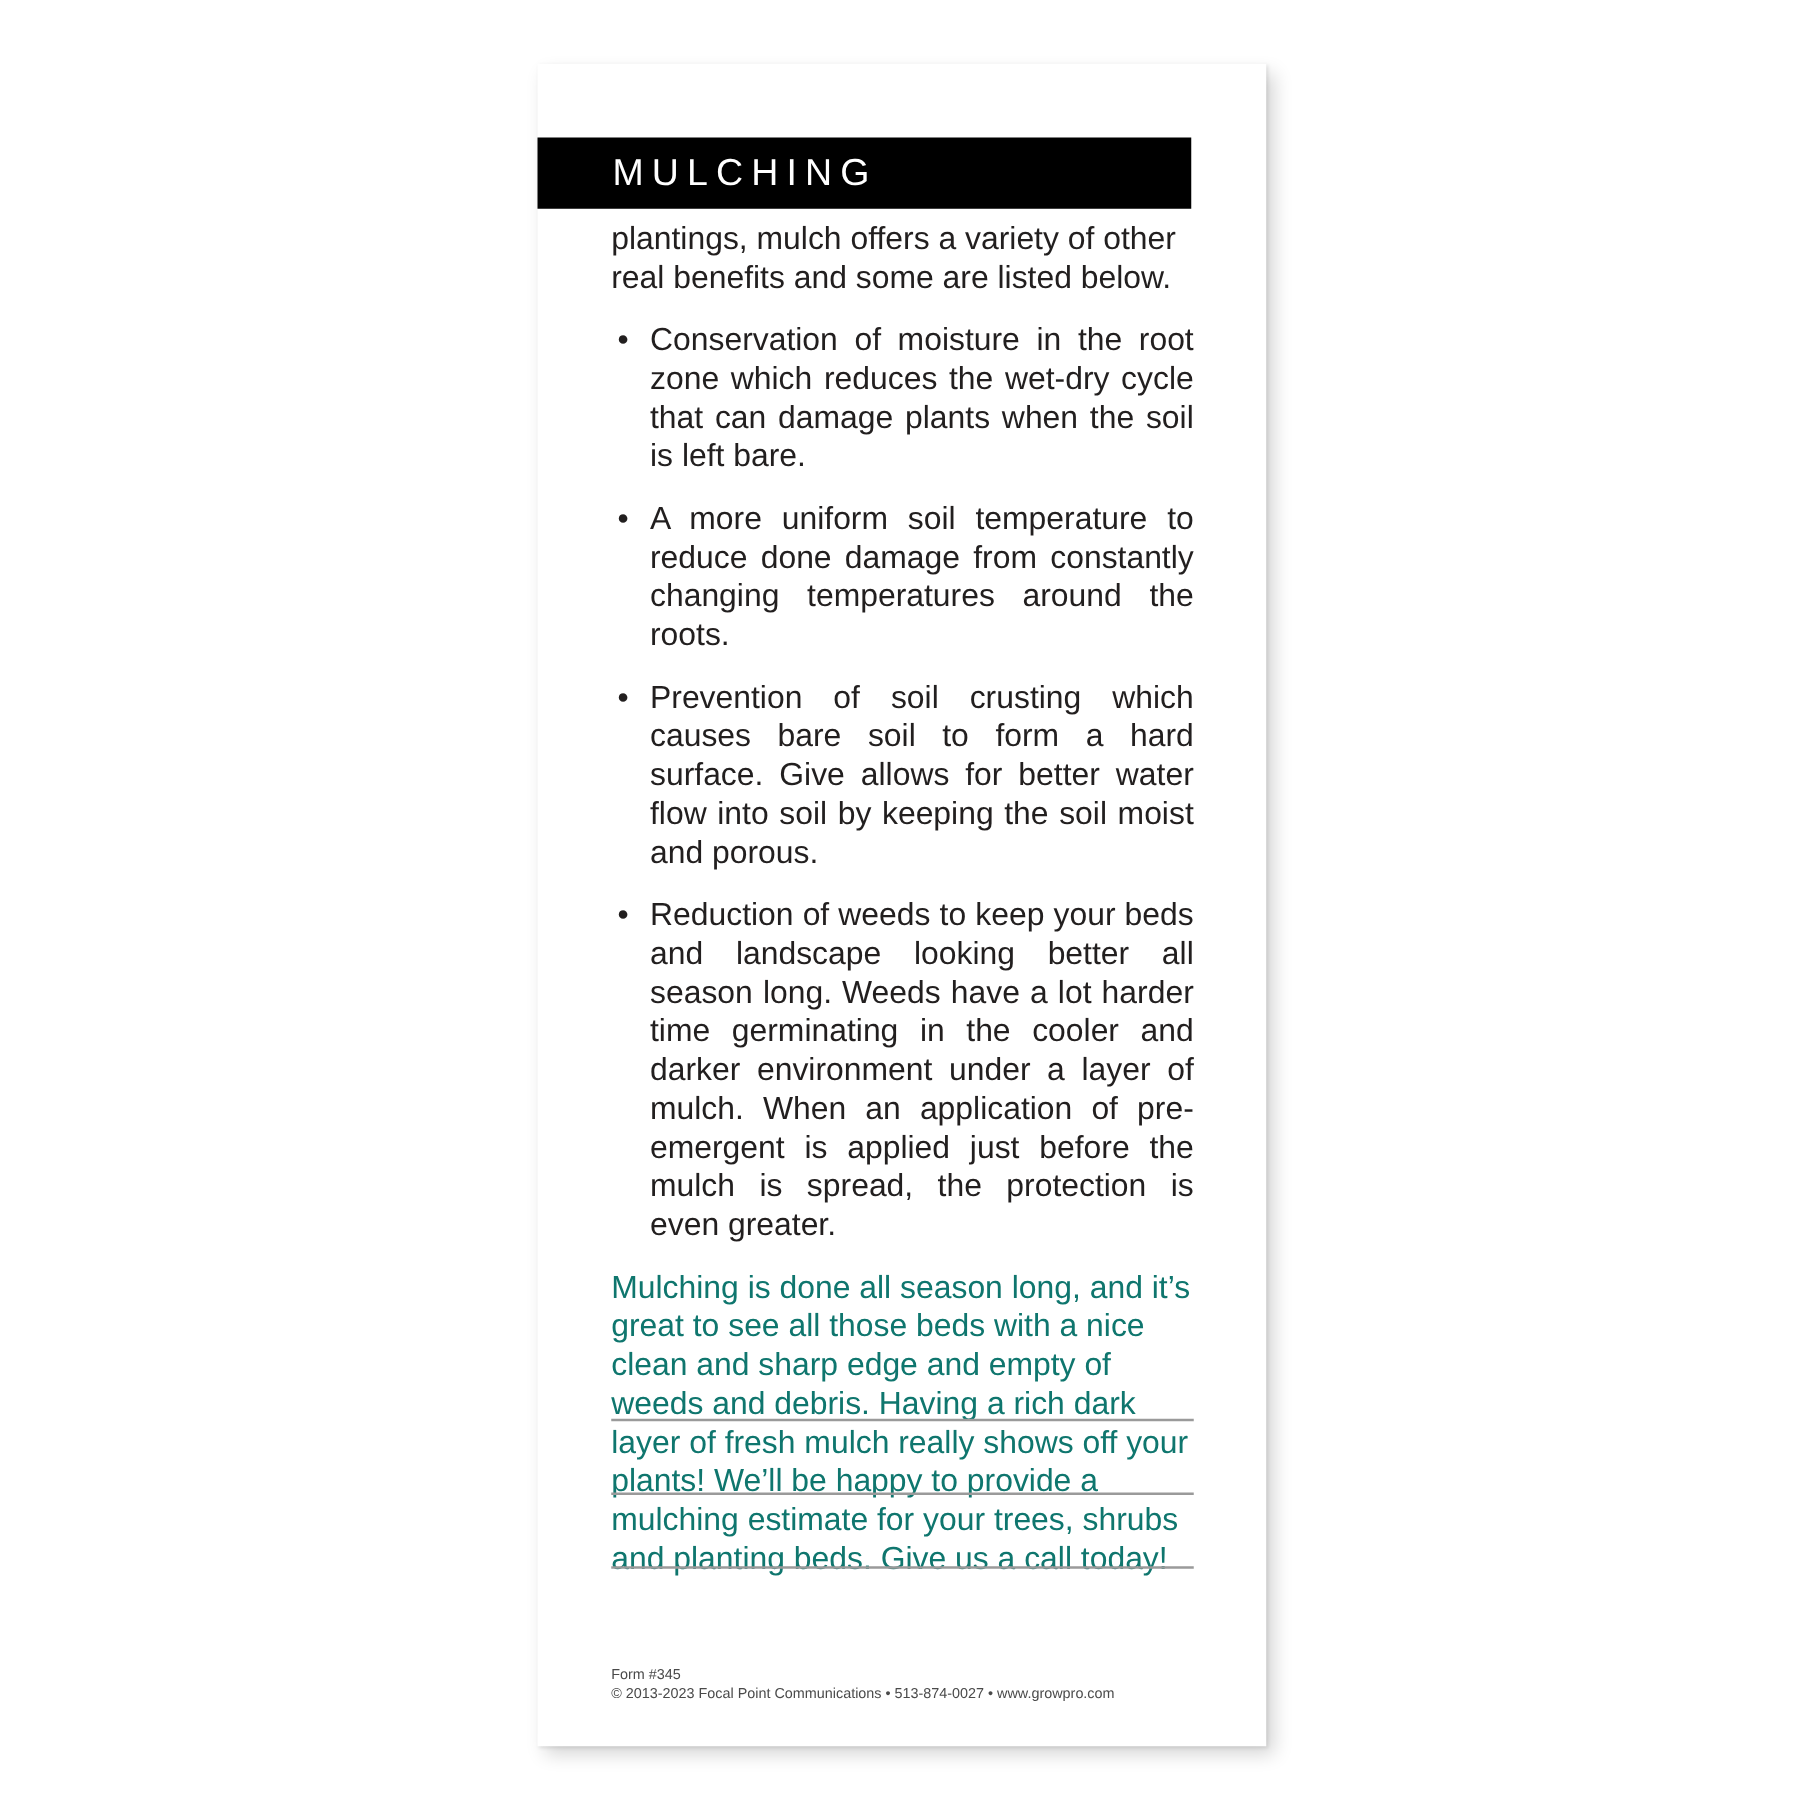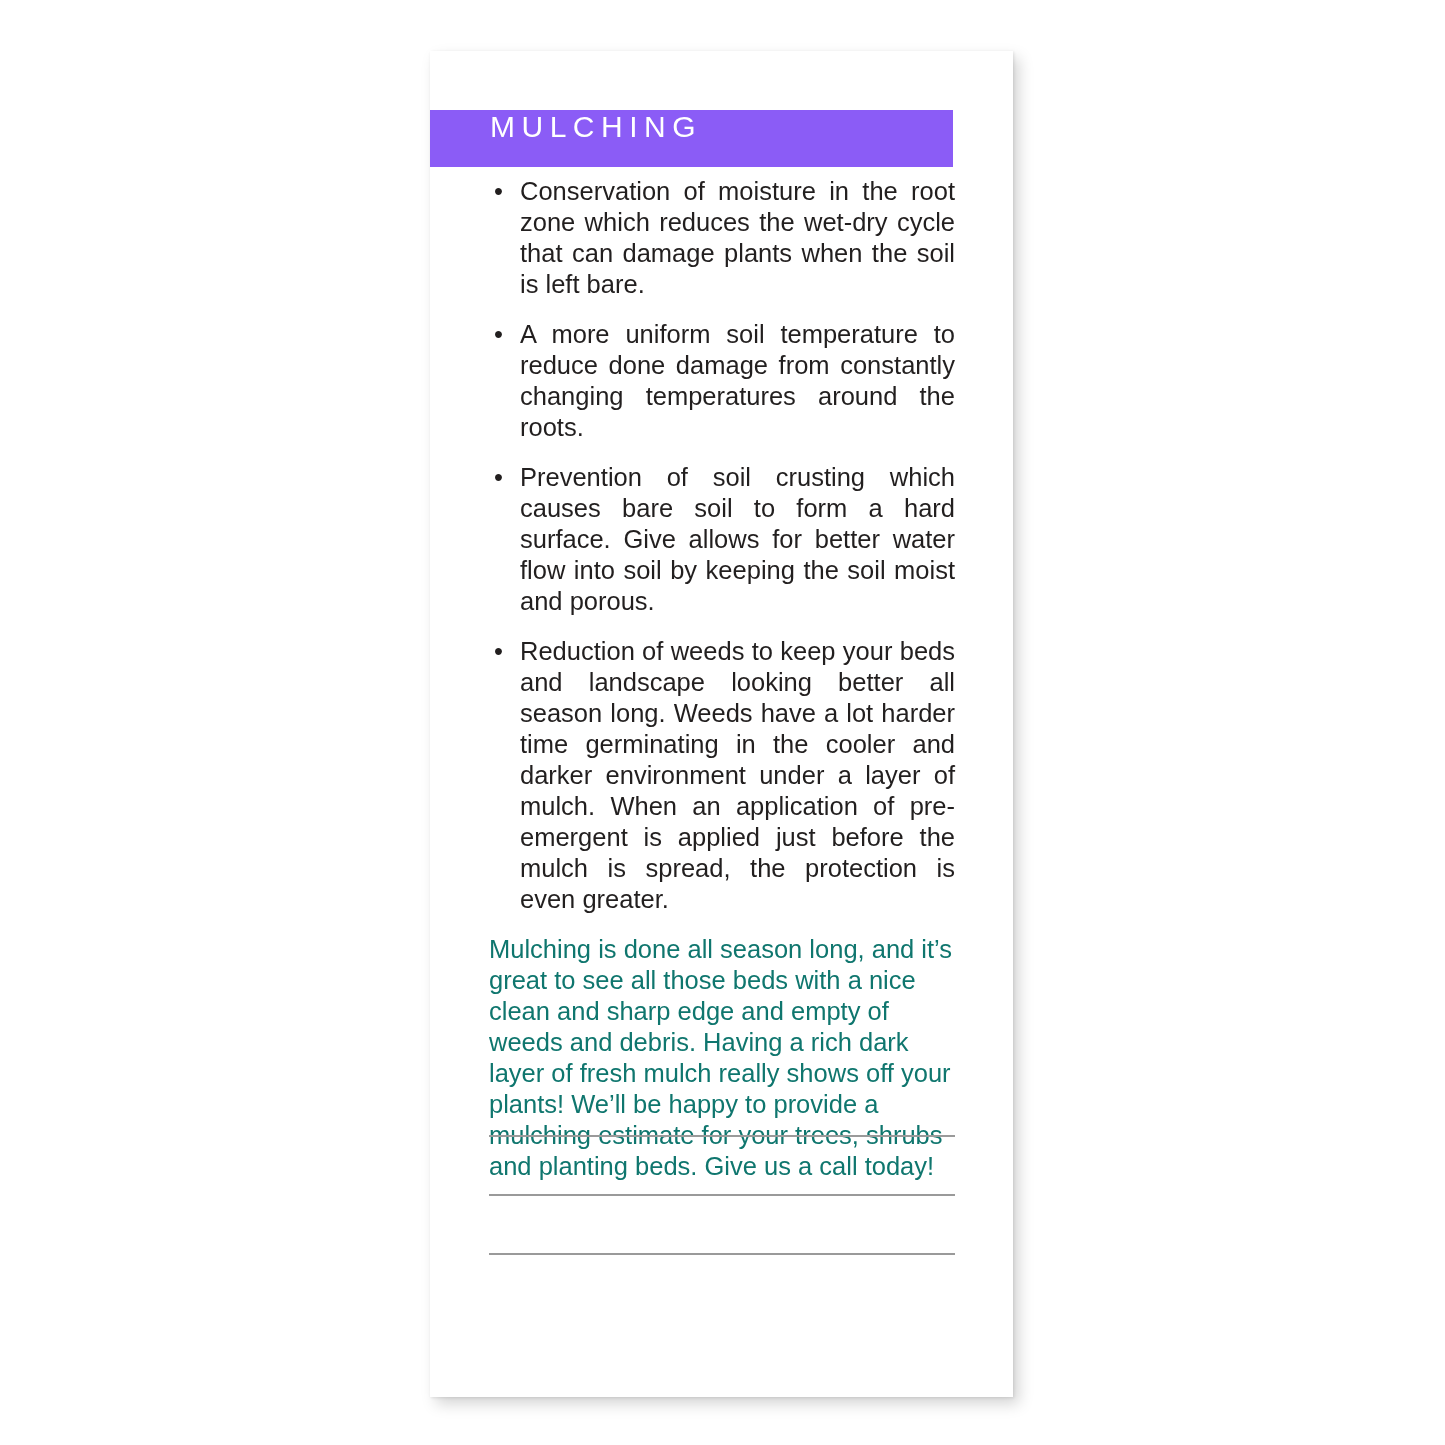--- a/index.html
+++ b/index.html
@@ -31,23 +31,23 @@
                 1px 1px 3px rgba(0,0,0,0.10);
   }
 
   
   #header-bar {
     position: absolute;
     left: 0px;
     top: 59px;
     width: 523px;
     height: 57px;
-    background: #8b5cf6;
+    background: #000000;
     display: flex;
-    align-items: flex-start;
+    align-items: center;
   }
   #header-title {
     color: #ffffff;
     font-size: 30px;
     font-weight: 300;
     letter-spacing: 6.5px;
     padding-left: 60px;
     font-family: "Liberation Sans", sans-serif;
   }
 
@@ -137,20 +137,21 @@
 <div id="stage">
 
   <div id="card">
 
     <div id="header-bar">
       <div id="header-title">MULCHING</div>
     </div>
 
     <div id="content">
 
+      <p class="body-para">plantings, mulch offers a variety of other real benefits and some are listed below.</p>
 
       <ul class="benefits">
         <li>
           <span class="bullet-dot">•</span>
           <span>Conservation of moisture in the root zone which reduces the wet-dry cycle that can damage plants when the soil is left bare.</span>
         </li>
         <li>
           <span class="bullet-dot">•</span>
           <span>A more uniform soil temperature to reduce done damage from constantly changing temperatures around the roots.</span>
         </li>
@@ -167,15 +168,19 @@
       <p class="closing-para">Mulching is done all season long, and it’s great to see all those beds with a nice clean and sharp edge and empty of weeds and debris. Having a rich dark layer of fresh mulch really shows off your plants! We’ll be happy to provide a mulching estimate for your trees, shrubs and planting beds. Give us a call today!</p>
 
     </div>
 
     <div id="note-lines">
       <div class="note-line"></div>
       <div class="note-line"></div>
       <div class="note-line"></div>
     </div>
 
+    <div id="footer">
+      <div class="footer-line">Form #345</div>
+      <div class="footer-line">© 2013-2023 Focal Point Communications • 513-874-0027 • www.growpro.com</div>
+    </div>
 
   </div>
 </div>
 
 </body></html>

